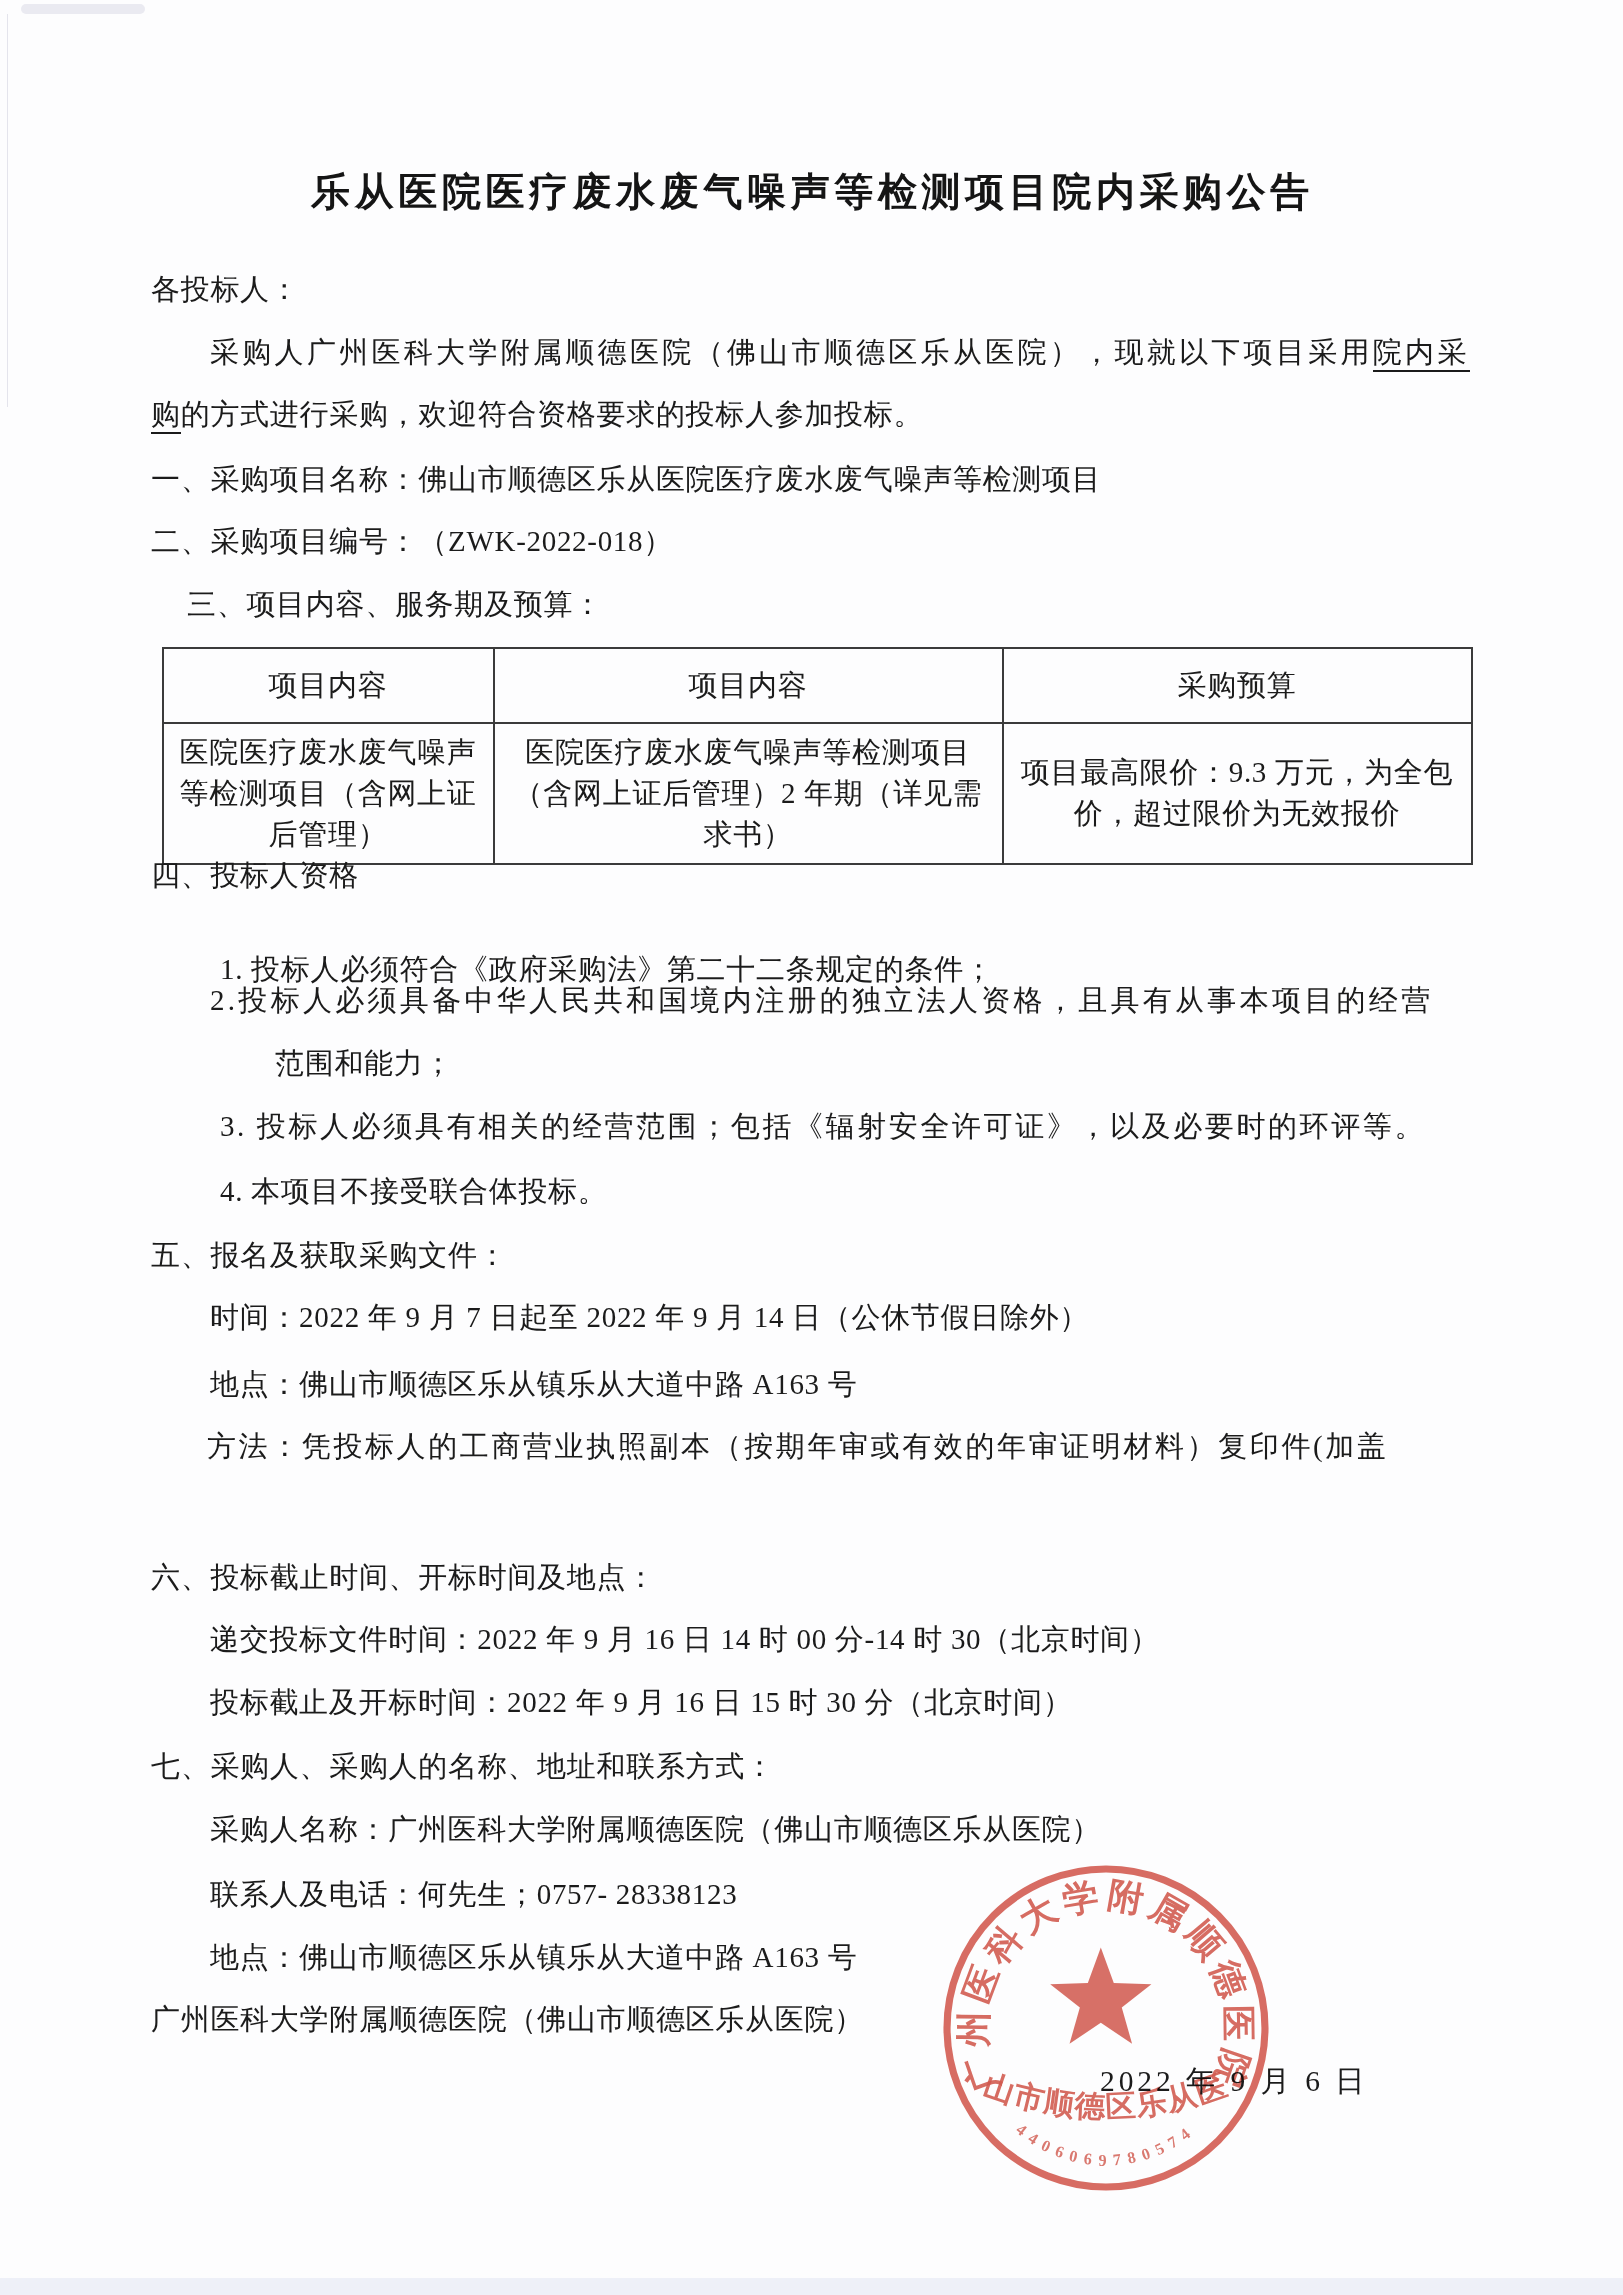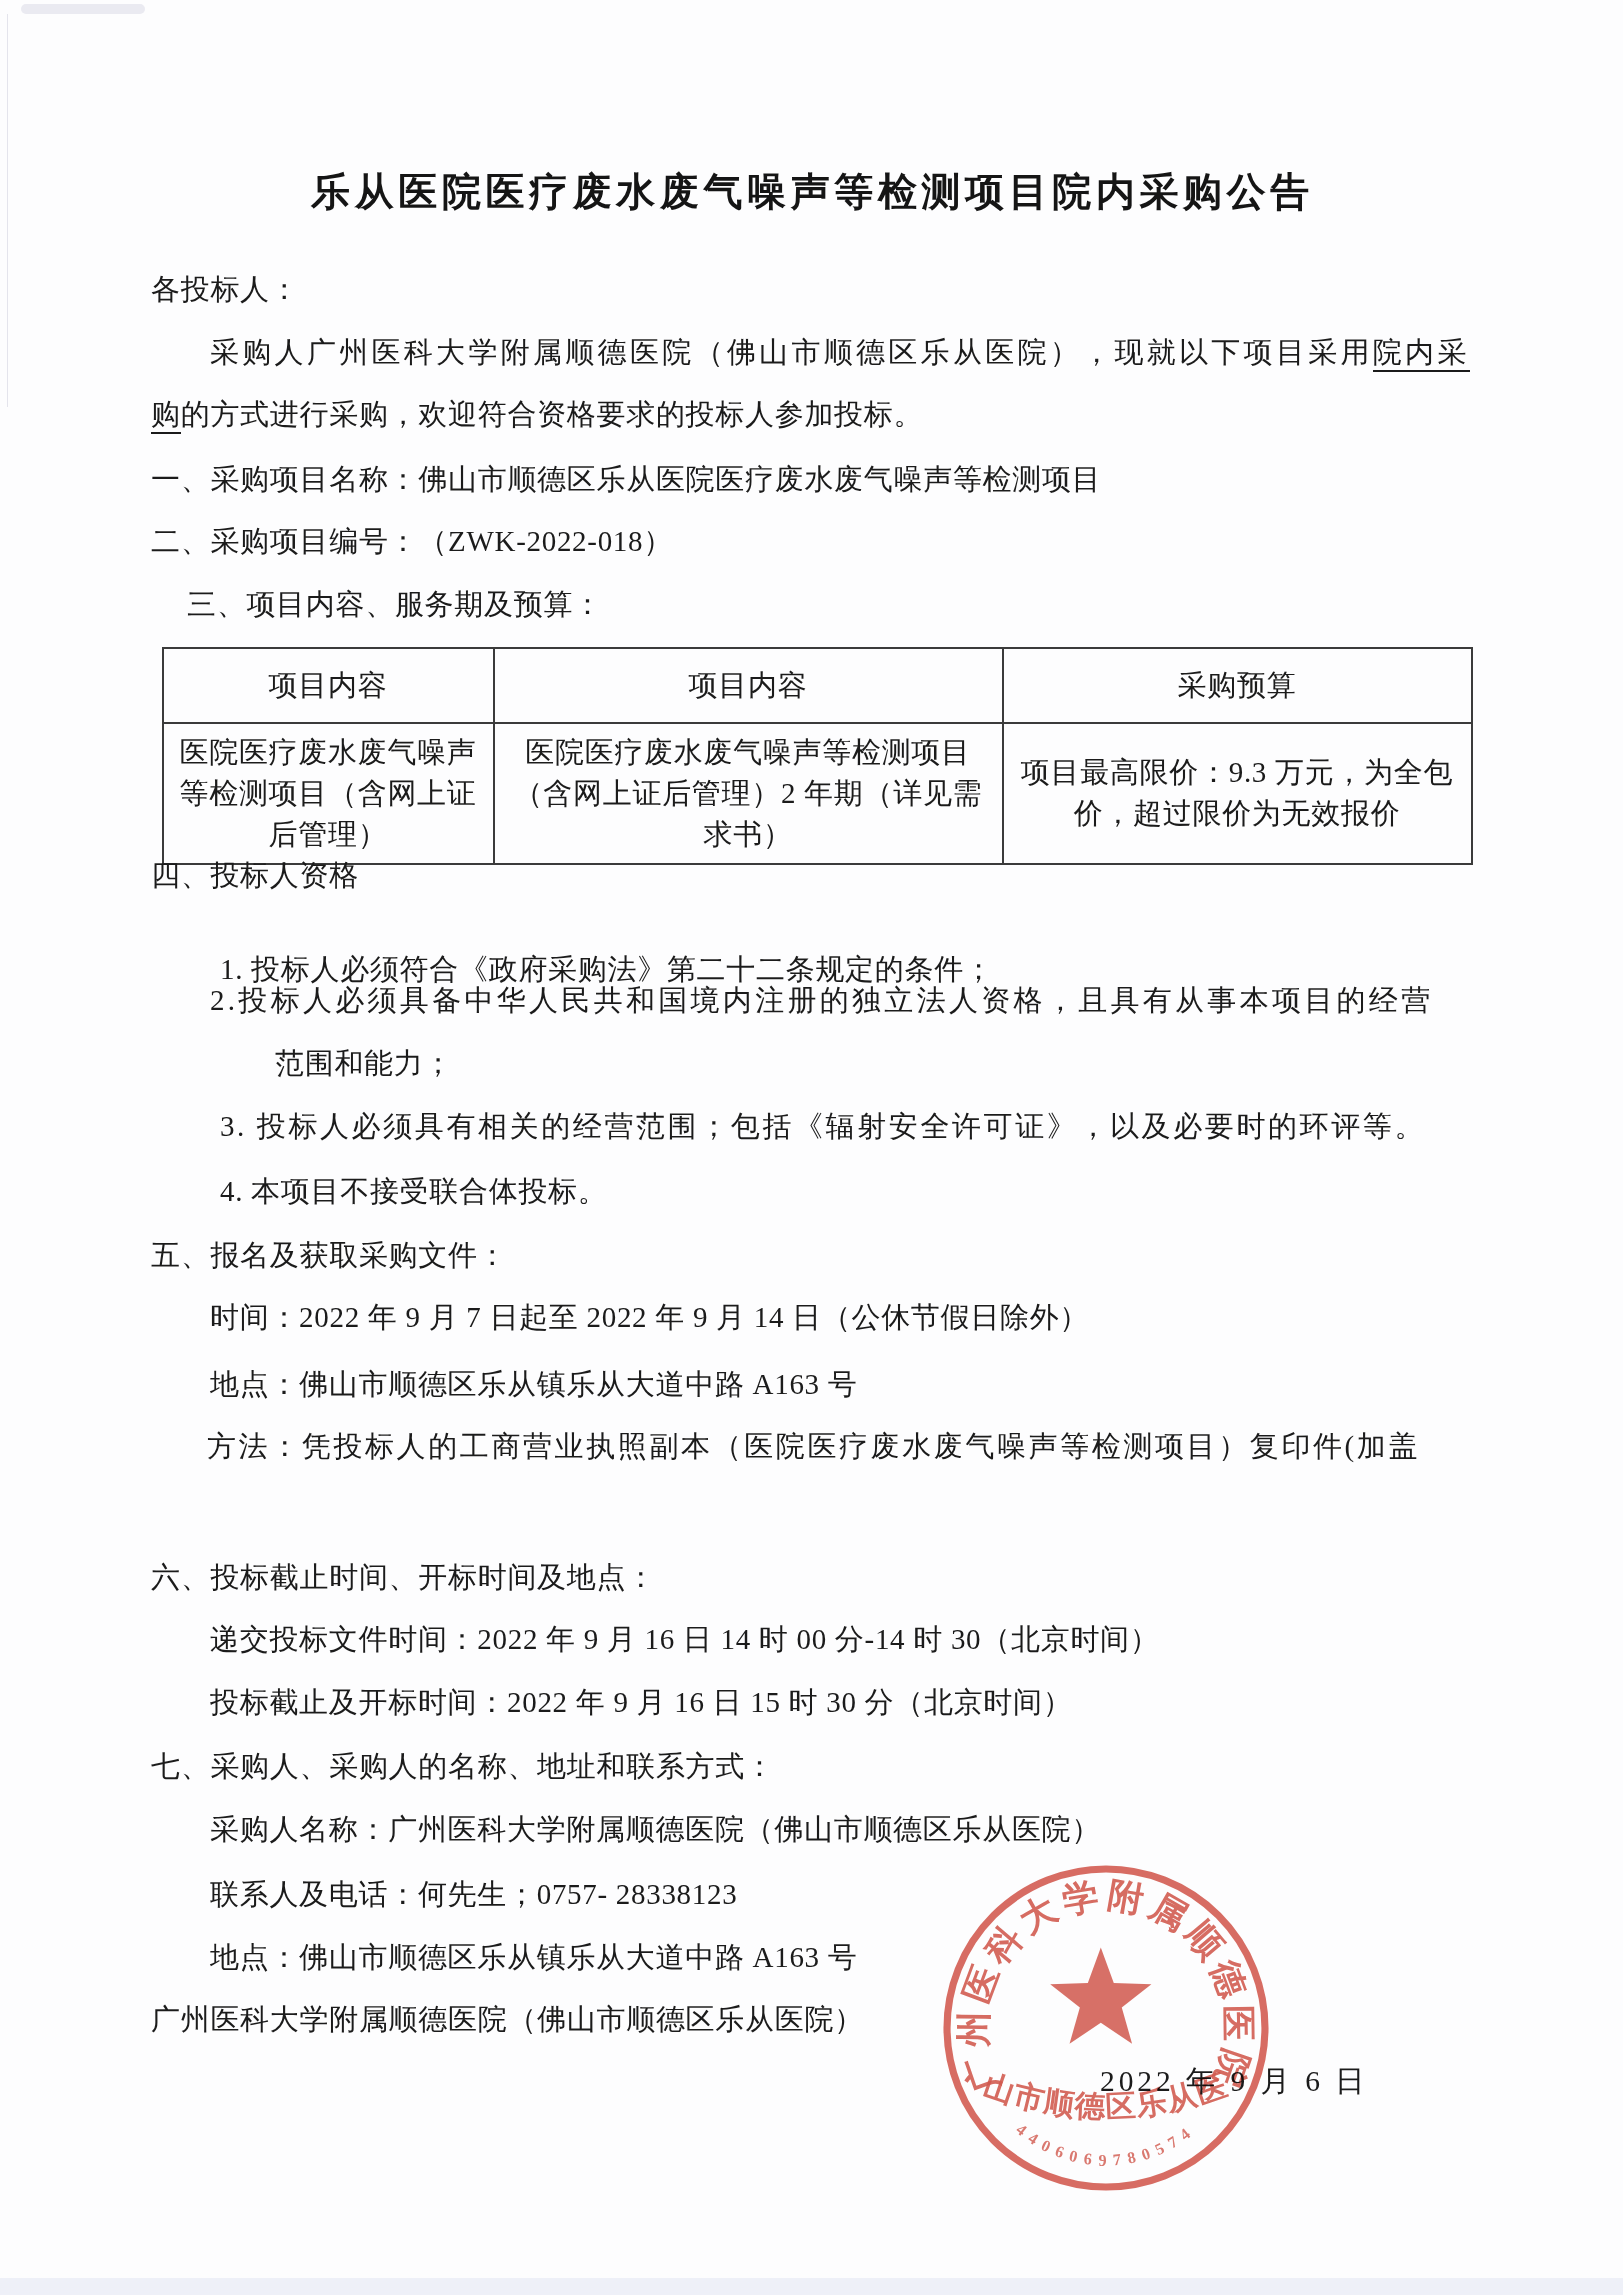--- a/index.html
+++ b/index.html
@@ -108,21 +108,21 @@
     <div class="line" style="top:856px;left:0;">四、投标人资格</div>
     <div class="line" style="top:918px;left:69px;margin-top:32px;">1. 投标人必须符合《政府采购法》第二十二条规定的条件；</div>
     <div class="line ls5" style="top:981px;left:59px;">2.投标人必须具备中华人民共和国境内注册的独立法人资格，且具有从事本项目的经营</div>
     <div class="line" style="top:1044px;left:124px;">范围和能力；</div>
     <div class="line ls4" style="top:1107px;left:69px;">3. 投标人必须具有相关的经营范围；包括《辐射安全许可证》，以及必要时的环评等。</div>
     <div class="line" style="top:1172px;left:69px;">4. 本项目不接受联合体投标。</div>
 
     <div class="line" style="top:1236px;left:0;">五、报名及获取采购文件：</div>
     <div class="line" style="top:1298px;left:59px;">时间：2022 年 9 月 7 日起至 2022 年 9 月 14 日（公休节假日除外）</div>
     <div class="line" style="top:1365px;left:59px;">地点：佛山市顺德区乐从镇乐从大道中路 A163 号</div>
-    <div class="line ls4" style="top:1427px;left:56px;">方法：凭投标人的工商营业执照副本（医院医疗废水废气噪声等检测项目）复印件(加盖</div>
+    <div class="line ls4" style="top:1427px;left:56px;">方法：凭投标人的工商营业执照副本（按期年审或有效的年审证明材料）复印件(加盖</div>
 
     <div class="line" style="top:1558px;left:0;">六、投标截止时间、开标时间及地点：</div>
     <div class="line" style="top:1620px;left:59px;">递交投标文件时间：2022 年 9 月 16 日 14 时 00 分-14 时 30（北京时间）</div>
     <div class="line" style="top:1683px;left:59px;">投标截止及开标时间：2022 年 9 月 16 日 15 时 30 分（北京时间）</div>
 
     <div class="line" style="top:1747px;left:0;">七、采购人、采购人的名称、地址和联系方式：</div>
     <div class="line" style="top:1810px;left:59px;">采购人名称：广州医科大学附属顺德医院（佛山市顺德区乐从医院）</div>
     <div class="line" style="top:1875px;left:59px;">联系人及电话：何先生；0757- 28338123</div>
     <div class="line" style="top:1938px;left:59px;">地点：佛山市顺德区乐从镇乐从大道中路 A163 号</div>
 

